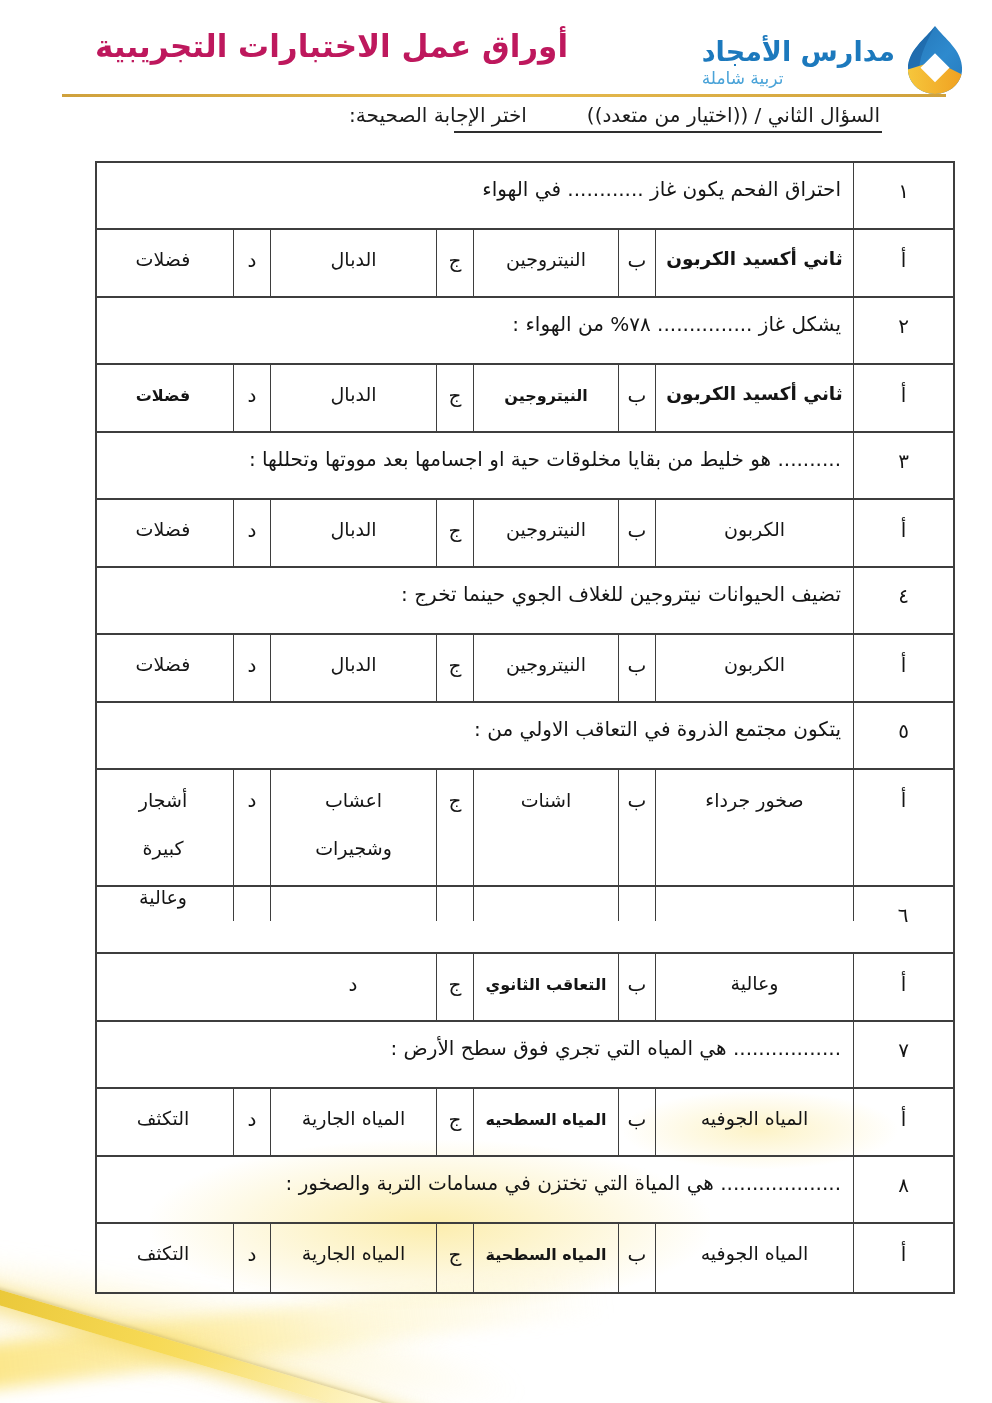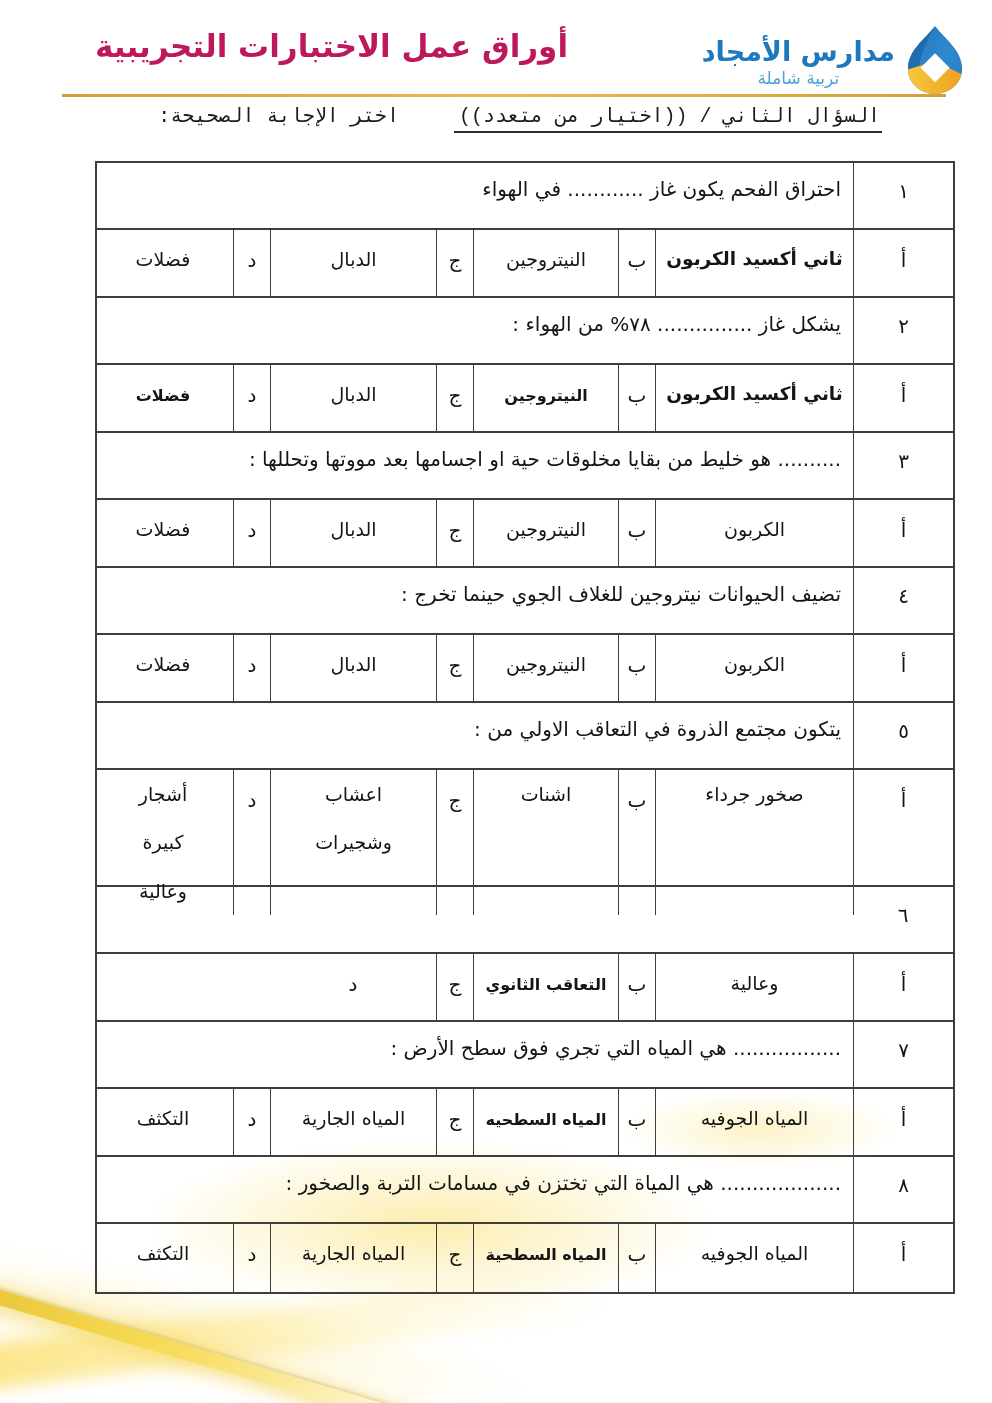--- a/index.html
+++ b/index.html
@@ -15,32 +15,32 @@
   
   .ws-title {
     position: absolute; left: 95px; top: 28px;
     font-size: 31px; font-weight: bold; color: #be185d;
     direction: rtl;
   }
   .logo {
     position: absolute; right: 26px; top: 24px;
     display: flex; align-items: center; direction: ltr;
   }
-  .logo-text { text-align: center; margin-right: 9px; direction: rtl; }
+  .logo-text { text-align: left; margin-right: 9px; direction: rtl; }
   .logo-name { font-size: 27px; font-weight: bold; color: #1c79bd; line-height: 1.15; }
   .logo-tagline { font-size: 17px; color: #4aa3d8; }
   .gold-line {
     position: absolute; left: 62px; right: 46px; top: 94px; height: 3px;
     background: linear-gradient(90deg, #cfa13c, #e7bb4e 50%, #cfa13c);
   }
 
   
   .sec {
     position: absolute; top: 103px; right: 112px;
-    direction: rtl; font-size: 20px; color: #1c1c1c; white-space: nowrap; font-family: Liberation Mono, monospace;
+    direction: rtl; font-size: 20px; color: #1c1c1c; white-space: nowrap;
   }
   .sec-underline {
     position: absolute; right: -2px; top: 28px; width: 428px; height: 2px;
     background: #2e2e2e;
   }
   .sec-gap { display: inline-block; width: 60px; }
 
   
   .quiz {
     position: absolute; left: 95px; top: 161px; width: 860px;
@@ -60,21 +60,21 @@
     display: flex; align-items: flex-start; justify-content: center;
     font-size: 20px; line-height: 1.35; text-align: center;
   }
   .cell:last-child { border-left: none; }
   .num { padding-top: 15px; }
   .qtext { justify-content: flex-start; text-align: right; padding: 13px 12px 0 16px; }
   .letter { padding-top: 17px; }
   .opt { padding-top: 17px; font-size: 19px; }
   .opt.b  { font-weight: bold; font-size: 18.5px; text-align: right; }
   .opt.bs { font-weight: bold; font-size: 16px; padding-top: 20px; }
-  .tall .opt { padding-left: 24px; padding-right: 24px; padding-top: 0; line-height: 2.55; }
+  .tall .opt { padding-left: 24px; padding-right: 24px; padding-top: 6px; line-height: 2.55; }
 
   
   .glow { position: absolute; z-index: 1; pointer-events: none; }
   .glow-a { left: 150px; top: 1140px; width: 560px; height: 170px;
     background: radial-gradient(ellipse at center, rgba(250,228,130,0.65), rgba(250,228,130,0) 72%); }
   .glow-b { left: 620px; top: 1090px; width: 280px; height: 80px;
     background: radial-gradient(ellipse at center, rgba(250,228,130,0.45), rgba(250,228,130,0) 70%); }
 
   
   .ribbon { position: absolute; z-index: 1; pointer-events: none; }

